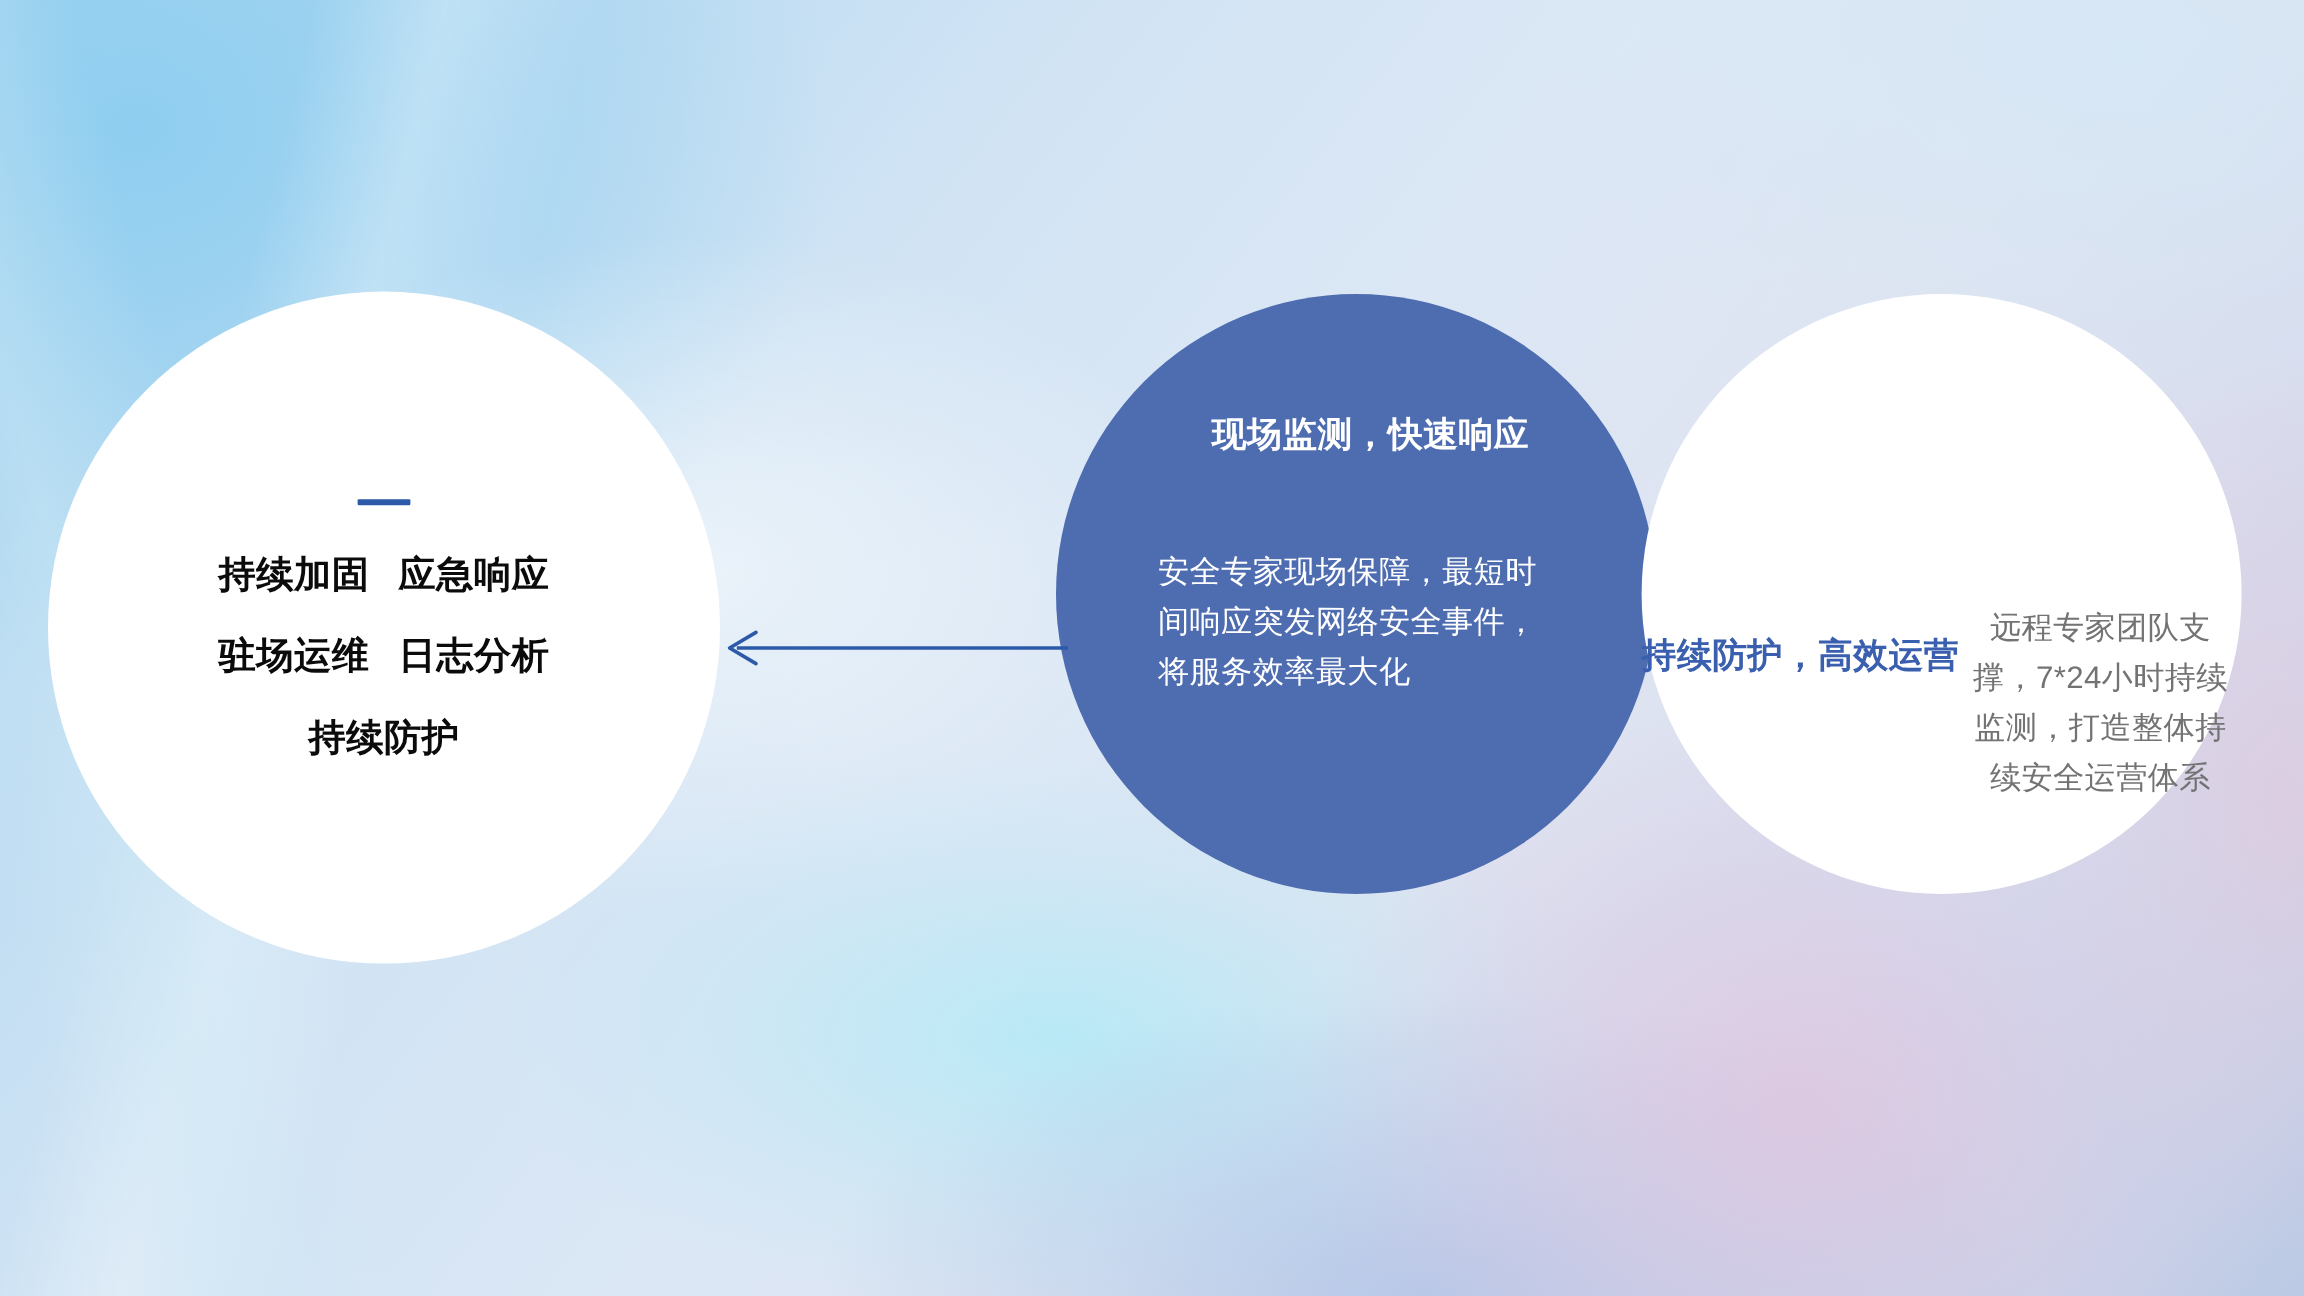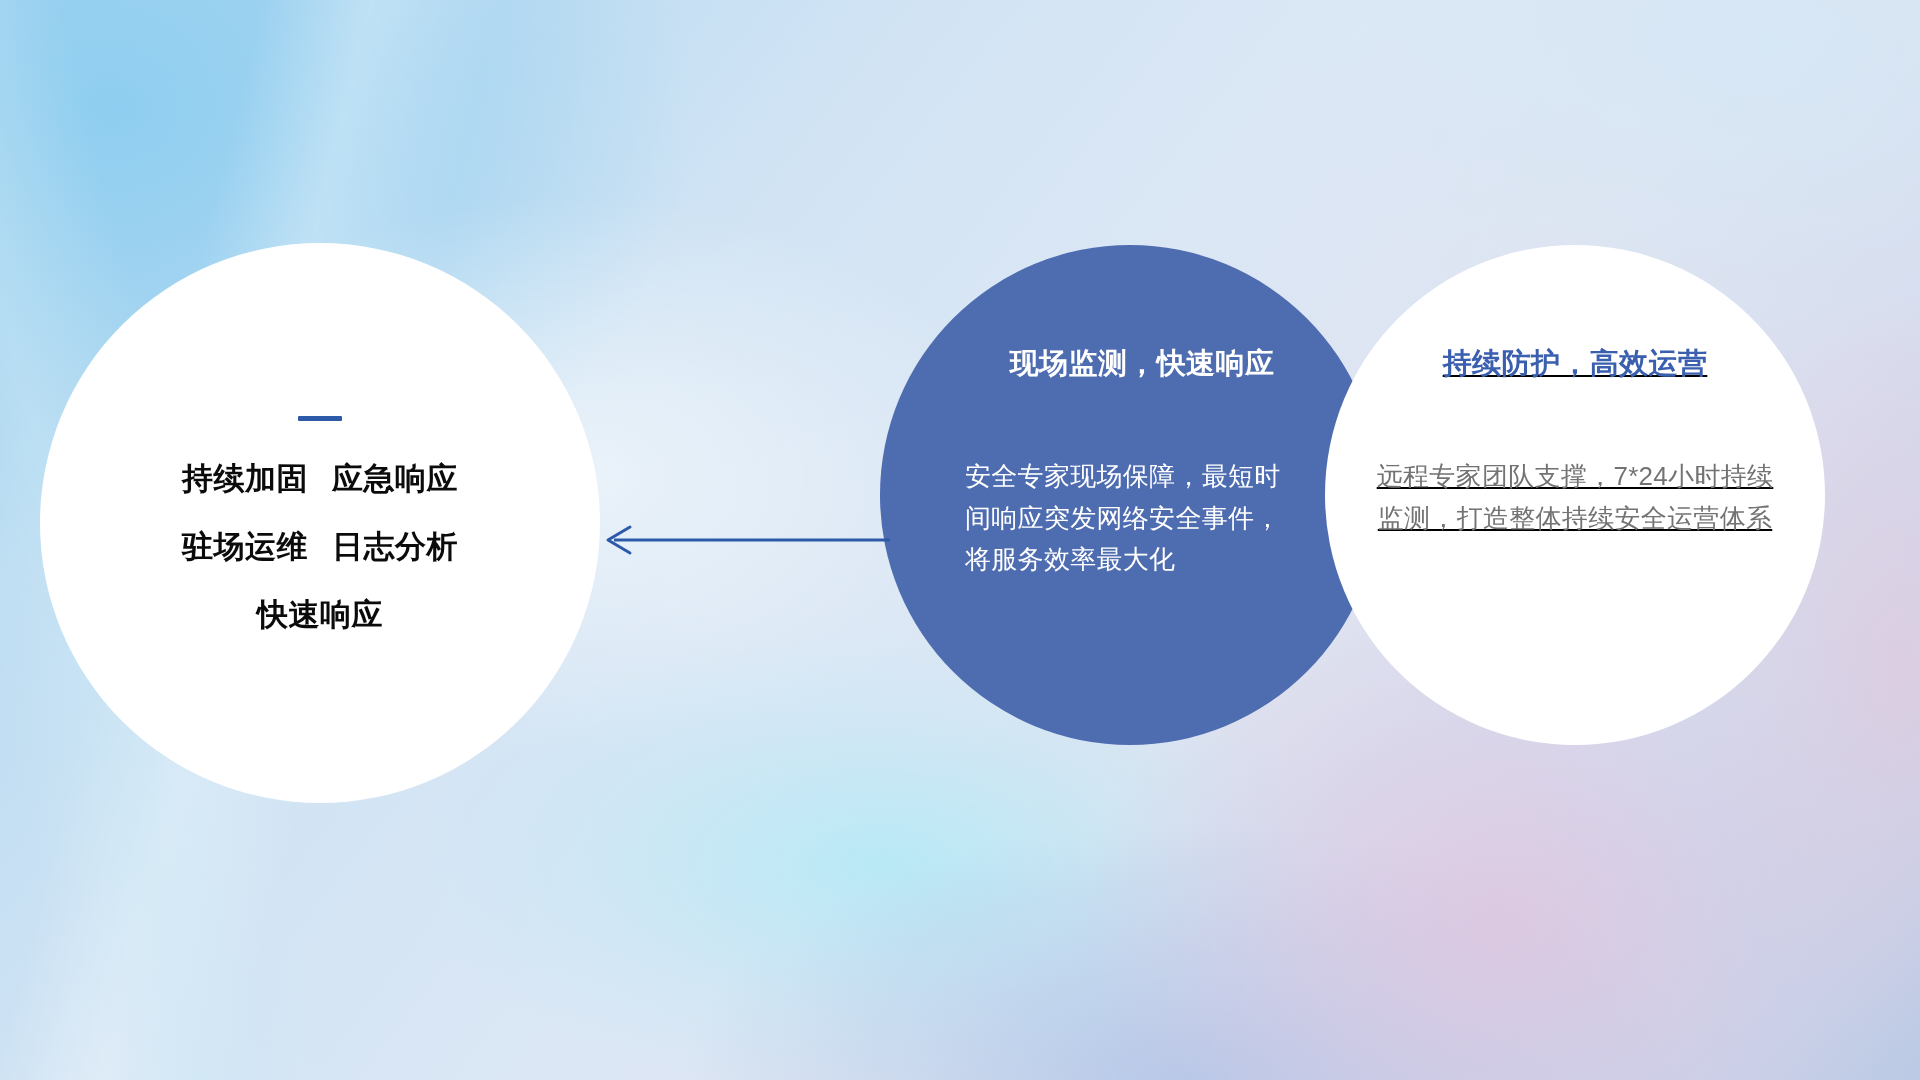--- a/index.html
+++ b/index.html
@@ -73,26 +73,25 @@
   .mid-title{
     font-size:29px;font-weight:bold;color:#ffffff;white-space:nowrap;
     line-height:1;letter-spacing:.4px;margin-left:24px;
   }
   .mid-body{
     margin-top:78px;font-size:26px;color:#ffffff;line-height:1.6;
     width:330px;letter-spacing:.3px;
   }
 
   .circle-right{
-    left:1325px;top:245px;width:500px;height:500px;
+    left:1368px;top:245px;width:500px;height:500px;
     background:#ffffff;
     z-index:3;
-    display:flex;flex-direction:column;align-items:center;
+    display:flex;flex-direction:row;align-items:center;
     padding-top:104px;
-    text-decoration:underline;
   }
   .right-title{
     font-size:29px;font-weight:bold;color:#3a5fae;white-space:nowrap;
     line-height:1;letter-spacing:.4px;
   }
   .right-body{
     margin-top:78px;font-size:26px;color:#737373;line-height:1.6;
     text-align:center;width:400px;letter-spacing:.3px;
   }
 
@@ -123,21 +122,21 @@
         <span class="tag">持续加固</span>
         <span class="tag">应急响应</span>
       </div>
 
       <div class="left-line">
         <span class="tag">驻场运维</span>
         <span class="tag">日志分析</span>
       </div>
 
       <div class="left-line">
-        <span class="tag">快速响应</span>
+        <span class="tag">持续防护</span>
       </div>
 
     </div>
   </div>
 
   <div class="arrow">
     <svg width="290" height="44" viewBox="0 0 290 44" xmlns="http://www.w3.org/2000/svg">
       <line x1="290" y1="22" x2="14" y2="22" stroke="#2c5aa8" stroke-width="3"></line>
       <polyline points="30,9 8,22 30,35" fill="none" stroke="#2c5aa8" stroke-width="3" stroke-linecap="round" stroke-linejoin="round"></polyline>
     </svg>

